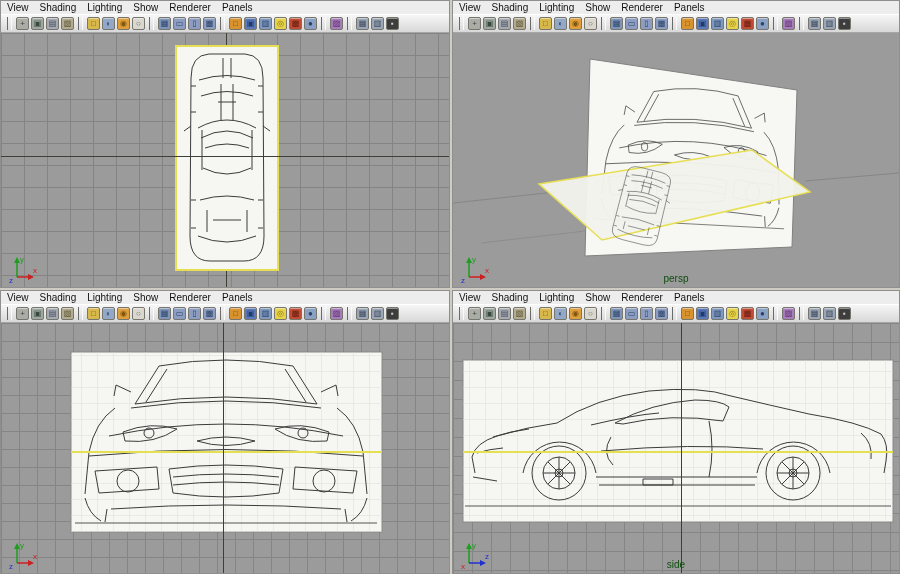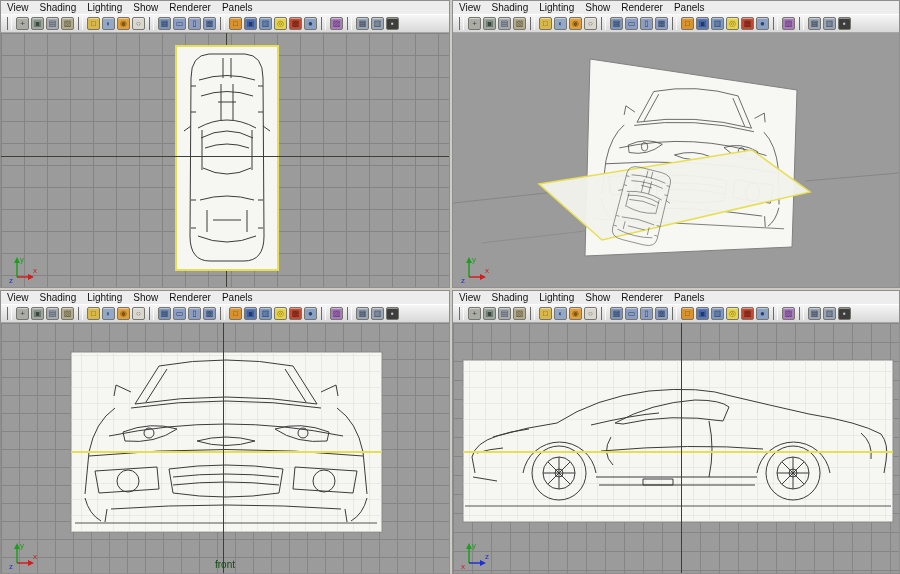--- a/index.html
+++ b/index.html
@@ -243,20 +243,21 @@
         <line x1="28" y1="210" x2="150" y2="196" stroke="#8d8d8d"></line>
         <g>
           <polygon points="137,26 344,57 339,214 132,223" fill="#f7f7f3" stroke="#808080"></polygon>
           <use href="#g-car-front" transform="translate(146,44) rotate(3) scale(0.63,0.83)"></use>
         </g>
         <g>
           <polygon points="86,151 299,117 357,159 149,207" fill="#f3f3ed" fill-opacity="0.96" stroke="#e6df52" stroke-width="1.5"></polygon>
           <use href="#g-car-top" transform="translate(168,128) rotate(14) scale(0.62,0.36)"></use>
         </g>
       </svg>
+      <div class="vlabel">persp</div>
       <svg class="axiswidget" width="30" height="30">
         <line x1="8" y1="24" x2="8" y2="8" class="ax-y"></line>
           <path d="M8,4 L5,10 L11,10 Z" class="ax-y-f"></path>
         <line x1="8" y1="24" x2="20" y2="24" class="ax-red"></line>
           <path d="M25,24 L19,21 L19,27 Z" class="ax-red-f"></path>
         <text x="11" y="9" class="ax-t t-green">y</text>
         <text x="24" y="20" class="ax-t t-red">x</text>
         <text x="0" y="30" class="ax-t t-blue">z</text>
       </svg>
     </div>
@@ -304,21 +305,20 @@
     <div class="canvas grid18">
       <svg class="scene" width="448" height="250">
         <g>
           <rect x="70" y="29" width="311" height="180" fill="#f6f6f2" stroke="#888"></rect>
           <rect x="70" y="29" width="311" height="180" fill="url(#bpgrid)"></rect>
           <use href="#g-car-front" transform="translate(70,29)"></use>
           <line x1="70" y1="129" x2="381" y2="129" stroke="#e6df52" stroke-width="2"></line>
         </g>
       </svg>
       <div class="axis-v axis-over line-green" style="left:222px"></div>
-      <div class="vlabel">front</div>
       <svg class="axiswidget" width="30" height="30">
         <line x1="8" y1="24" x2="8" y2="8" class="ax-y"></line>
           <path d="M8,4 L5,10 L11,10 Z" class="ax-y-f"></path>
         <line x1="8" y1="24" x2="20" y2="24" class="ax-red"></line>
           <path d="M25,24 L19,21 L19,27 Z" class="ax-red-f"></path>
         <text x="11" y="9" class="ax-t t-green">y</text>
         <text x="24" y="20" class="ax-t t-red">x</text>
         <text x="0" y="30" class="ax-t t-blue">z</text>
       </svg>
     </div>
@@ -366,20 +366,21 @@
     <div class="canvas grid19">
       <svg class="scene" width="446" height="250">
         <g>
           <rect x="10" y="37" width="430" height="162" fill="#f6f6f2" stroke="#888"></rect>
           <rect x="10" y="37" width="430" height="162" fill="url(#bpgrid)"></rect>
           <use href="#g-car-side" transform="translate(10,38)"></use>
           <line x1="10" y1="129" x2="440" y2="129" stroke="#e6df52" stroke-width="2"></line>
         </g>
       </svg>
       <div class="axis-v axis-over line-green" style="left:228px"></div>
+      <div class="vlabel">side</div>
       <svg class="axiswidget" width="30" height="30">
         <line x1="8" y1="24" x2="8" y2="8" class="ax-y"></line>
           <path d="M8,4 L5,10 L11,10 Z" class="ax-y-f"></path>
         <line x1="8" y1="24" x2="20" y2="24" class="ax-blue"></line>
           <path d="M25,24 L19,21 L19,27 Z" class="ax-blue-f"></path>
         <text x="11" y="9" class="ax-t t-green">y</text>
         <text x="24" y="20" class="ax-t t-blue">z</text>
         <text x="0" y="30" class="ax-t t-red">x</text>
       </svg>
     </div>

